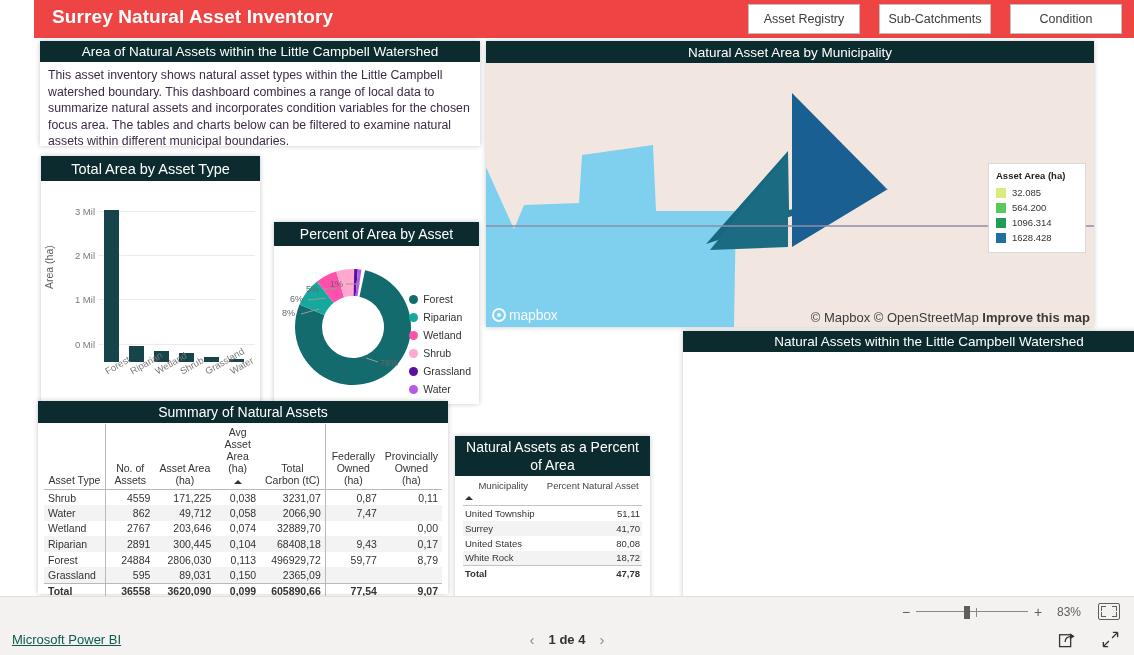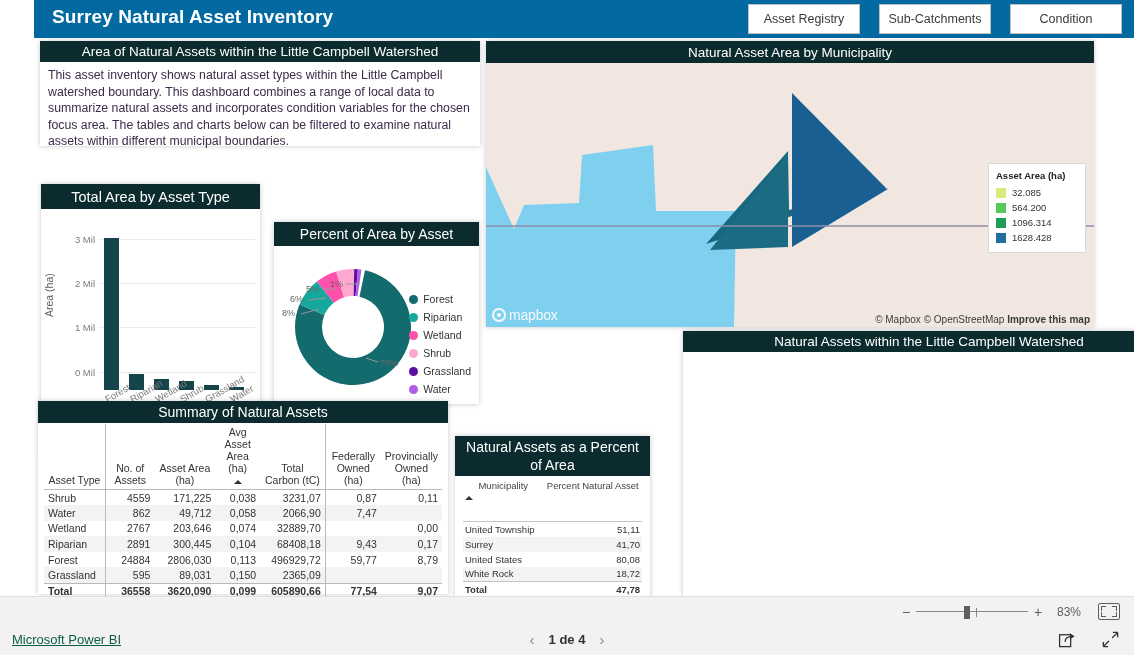--- a/index.html
+++ b/index.html
@@ -12,21 +12,21 @@
   }
   .app {
     position: relative;
     width: 1134px; height: 655px;
     background: #ffffff;
   }
 
   
   .topbar {
     position: absolute; left: 34px; top: 0; width: 1100px; height: 38px;
-    background: #0369a1;
+    background: #ef4444;
   }
   .topbar-title {
     position: absolute; left: 18px; top: 6px;
     color: #ffffff; font-size: 19px; font-weight: bold;
     letter-spacing: .1px;
   }
   .navbtns {
     position: absolute; right: 12px; top: 4px;
     display: flex; gap: 19px;
   }
@@ -58,21 +58,21 @@
 
   
   #desc-card { left: 40px; top: 3px; width: 440px; height: 105px; }
   #desc-card .card-hdr { height: 21px; }
   #desc-body {
     padding: 5px 8px 4px 8px;
     font-size: 12.3px; color: #3b2b4a; line-height: 16.5px;
   }
 
   
-  #bar-card { left: 41px; top: 118px; width: 219px; height: 272px; margin-top: 28px; }
+  #bar-card { left: 41px; top: 118px; width: 219px; height: 272px; }
   #bar-card .card-hdr { height: 25px; font-size: 14.5px; }
   .bar-plot { position: relative; width: 100%; height: 247px; background:#fff; }
   .ylab {
     position: absolute; left: 2px; top: 108px;
     transform: rotate(-90deg); transform-origin: left top;
     font-size: 10.5px; color: #5c5c5c; white-space: nowrap;
   }
   .ytick {
     position: absolute; left: 14px; width: 40px; text-align: right;
     font-size: 9.5px; color: #7a7a7a;
@@ -112,21 +112,21 @@
   .mb-circle {
     width: 14px; height: 14px; border-radius: 50%;
     border: 2px solid #ffffff; position: relative;
   }
   .mb-circle:after {
     content: ""; position: absolute; left: 3px; top: 3px;
     width: 4px; height: 4px; border-radius: 50%; background: #ffffff;
   }
   .attrib {
     position: absolute; right: 4px; bottom: 2px;
-    font-size: 10px; color: #3b3a39;
+    font-size: 13px; color: #3b3a39;
   }
   .attrib b { font-weight: bold; }
   .map-legend {
     position: absolute; right: 8px; top: 100px;
     width: 98px;
     background: #ffffff; border: 1px solid #d9d9d9;
     padding: 6px 7px 7px 7px;
   }
   .map-legend-title { font-size: 9.5px; font-weight: bold; color: #222; margin-bottom: 4px; }
   .ml-row { display: flex; align-items: center; height: 15px; }
@@ -163,21 +163,21 @@
   }
   .vdiv { border-left: 1px solid #b9b9b9; }
 
   
   #pct-card { left: 455px; top: 398px; width: 195px; height: 165px; }
   #pct-card .card-hdr { height: 40px; font-size: 14px; padding: 0 6px; line-height: 18px; }
   .pct-inner { padding: 2px 8px 0 8px; }
   table.tbl2 { border-collapse: collapse; width: 100%; }
   table.tbl2 th {
     font-weight: normal; font-size: 9.5px; color: #444;
-    padding: 2px 2px 19px 2px;
+    padding: 2px 2px 3px 2px;
   }
   table.tbl2 thead tr { border-bottom: 1px solid #c4c4c4; }
   table.tbl2 td { font-size: 9.5px; color: #333; padding: 1px 2px; height: 15px; }
   table.tbl2 td.c0 { text-align: left; }
   table.tbl2 td.c1 { text-align: right; }
   table.tbl2 tr.alt td { background: #f3f3f3; }
   table.tbl2 tr.totalrow td { font-weight: bold; border-top: 1px solid #c4c4c4; }
 
   
   .statusbar {

